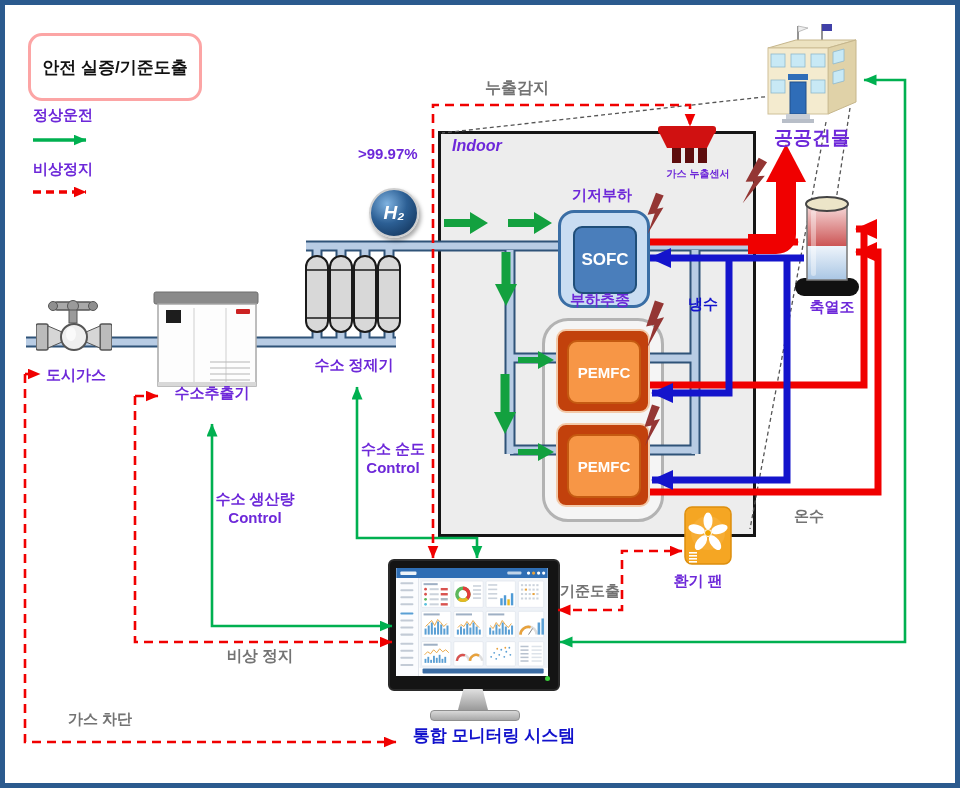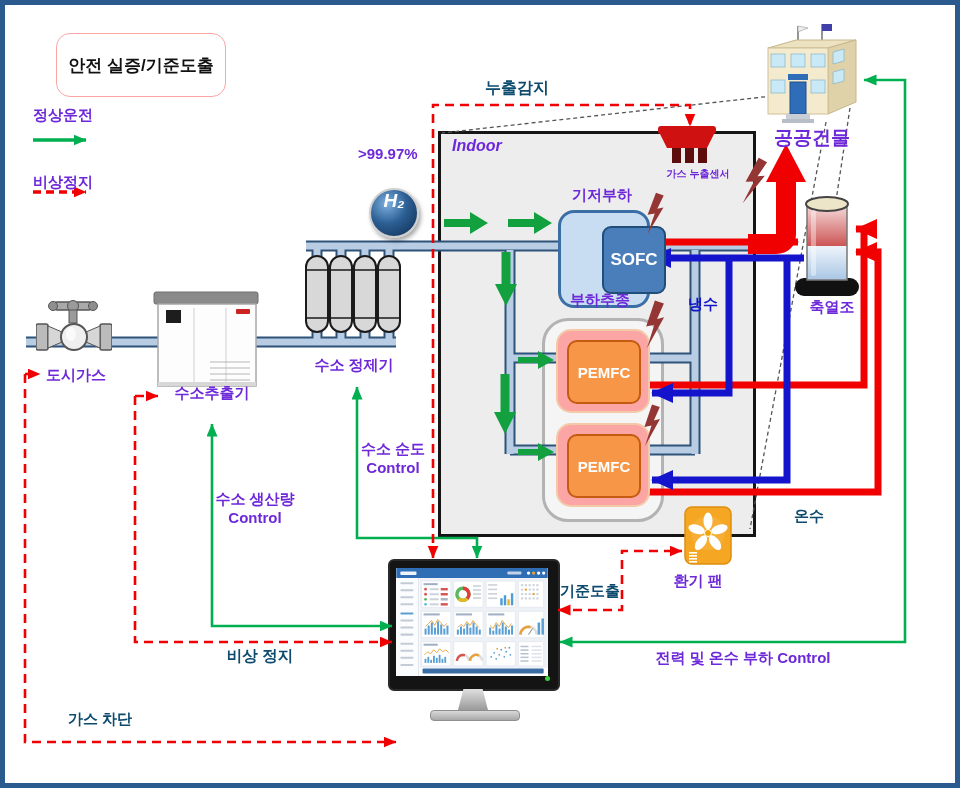--- a/index.html
+++ b/index.html
@@ -6,46 +6,46 @@
   .stage{position:relative;width:960px;height:788px;background:#ffffff;
          font-family:"Liberation Sans",sans-serif;overflow:hidden;}
   .frame{position:absolute;left:0;top:0;width:960px;height:788px;
          border:5px solid #2b5a8e;box-sizing:border-box;pointer-events:none;z-index:50;}
   .layer{position:absolute;left:0;top:0;width:960px;height:788px;}
   .z1{z-index:1}.z2{z-index:2}.z3{z-index:3}.z4{z-index:4}.z5{z-index:5}
   .abs{position:absolute;box-sizing:border-box;}
   .lbl{position:absolute;font-weight:bold;color:#6d28d9;white-space:nowrap;z-index:6;
        font-size:15px;line-height:1.25;}
   .center{text-align:center;}
-  .red{color:#0c4a6e;}
+  .red{color:#737373;}
   .blue{color:#1414cc;}
   .title-box{position:absolute;left:28px;top:33px;width:168px;height:62px;z-index:6;
-       border:1px solid #fca5a5;border-radius:14px;background:#fff;
+       border:3px solid #fca5a5;border-radius:14px;background:#fff;
        display:flex;align-items:center;justify-content:center;
-       font-weight:bold;font-size:17px;color:#111;margin-left:28px;}
+       font-weight:bold;font-size:17px;color:#111;}
   .indoor-box{position:absolute;left:438px;top:131px;width:312px;height:400px;
        background:#ededed;border:3px solid #151515;}
   .pemfc-wrap{position:absolute;left:542px;top:318px;width:116px;height:198px;
        background:#f5f5f5;border:3px solid #b3b3b3;border-radius:26px;}
   .sofc-outer{position:absolute;left:558px;top:210px;width:86px;height:92px;
        background:#c9ddf2;border:3px solid #3a6ea5;border-radius:16px;z-index:4;}
   .sofc-inner{position:absolute;left:12px;top:13px;width:60px;height:64px;
        background:#4a7ebb;border:2px solid #1f4e79;border-radius:9px;
        display:flex;align-items:center;justify-content:center;
-       color:#fff;font-weight:bold;font-size:17px;margin-left:29px;}
+       color:#fff;font-weight:bold;font-size:17px;}
   .pemfc-outer{position:absolute;width:90px;height:80px;left:556px;
-       background:#fca5a5;border:2px solid #f3c9a8;border-radius:15px;z-index:4;}
+       background:#c2410c;border:2px solid #f3c9a8;border-radius:10px;z-index:4;}
   .pemfc-inner{position:absolute;left:9px;top:9px;width:70px;height:60px;
        background:#f79646;border:2.5px solid #c55a11;border-radius:10px;
        display:flex;align-items:center;justify-content:center;
        color:#fff;font-weight:bold;font-size:15px;}
   .h2-badge{position:absolute;left:369px;top:188px;width:46px;height:46px;z-index:4;
        border-radius:50%;border:2px solid #cfcfcf;
        background:radial-gradient(circle at 35% 30%, #7fb2e0 0%, #2c5f94 45%, #0d2a4d 100%);
-       display:flex;align-items:flex-start;justify-content:center;
+       display:flex;align-items:center;justify-content:center;
        color:#fff;font-weight:bold;font-style:italic;font-size:19px;
        box-shadow:2px 3px 4px rgba(0,0,0,.35);}
   .monitor{position:absolute;left:388px;top:559px;width:172px;height:164px;z-index:4;}
   .bezel{position:absolute;left:0;top:0;width:168px;height:128px;background:#141414;
        border:2px solid #2a2a2a;border-radius:6px;}
   .screen{position:absolute;left:8px;top:9px;width:152px;height:108px;background:#fff;overflow:hidden;}
   .pwr{position:absolute;left:157px;top:117px;width:5px;height:5px;border-radius:50%;background:#3bd23b;}
   .stand{position:absolute;left:70px;top:130px;width:30px;height:21px;
        background:linear-gradient(#e0e0e0,#9a9a9a);
        clip-path:polygon(18% 0,82% 0,100% 100%,0 100%);}
@@ -510,21 +510,21 @@
       <path d="M135,396 H158" marker-end="url(#mR)"></path>
       <path d="M135,396 V642 H392" marker-end="url(#mR)"></path>
       <path d="M558,610 H622 V551 H682" marker-start="url(#mR)" marker-end="url(#mR)"></path>
     </g>
   </svg>
 
   <div class="title-box">
     <span>안전 실증/기준도출</span>
   </div>
   <div class="lbl" style="left:33px;top:106px">정상운전</div>
-  <div class="lbl" style="left:33px;top:173px">비상정지</div>
+  <div class="lbl" style="left:33px;top:160px">비상정지</div>
 
   <div class="lbl red center" style="left:472px;top:78px;width:90px;font-size:16px">누출감지</div>
   <div class="lbl" style="left:358px;top:145px">&gt;99.97%</div>
   <div class="lbl" style="left:452px;top:136px;font-size:16px;font-style:italic">Indoor</div>
   <div class="lbl center" style="left:552px;top:186px;width:100px">기저부하</div>
   <div class="lbl center" style="left:550px;top:291px;width:100px">부하추종</div>
   <div class="lbl center" style="left:646px;top:168px;width:104px;font-size:10px">가스 누출센서</div>
   <div class="lbl center" style="left:760px;top:126px;width:104px;font-size:19px">공공건물</div>
   <div class="lbl blue" style="left:688px;top:295px">냉수</div>
   <div class="lbl center" style="left:798px;top:298px;width:68px">축열조</div>
@@ -539,14 +539,14 @@
   </div>
   <div class="lbl center" style="left:202px;top:490px;width:106px">
     <span>수소 생산량</span><br>
     <span>Control</span>
   </div>
 
   <div class="lbl red center" style="left:214px;top:646px;width:92px;font-size:15.5px">비상 정지</div>
   <div class="lbl red center" style="left:60px;top:710px;width:80px">가스 차단</div>
   <div class="lbl red center" style="left:552px;top:582px;width:76px">기준도출</div>
   <div class="lbl center" style="left:664px;top:572px;width:68px">환기 팬</div>
-  <div class="lbl center" style="left:648px;top:649px;width:190px">전력 및 온수 부하 Control</div>
+  <div class="lbl center" style="left:404px;top:725px;width:180px;font-size:17px;color:#1212cc">통합 모니터링 시스템</div>
 </div>
 
 </body></html>

